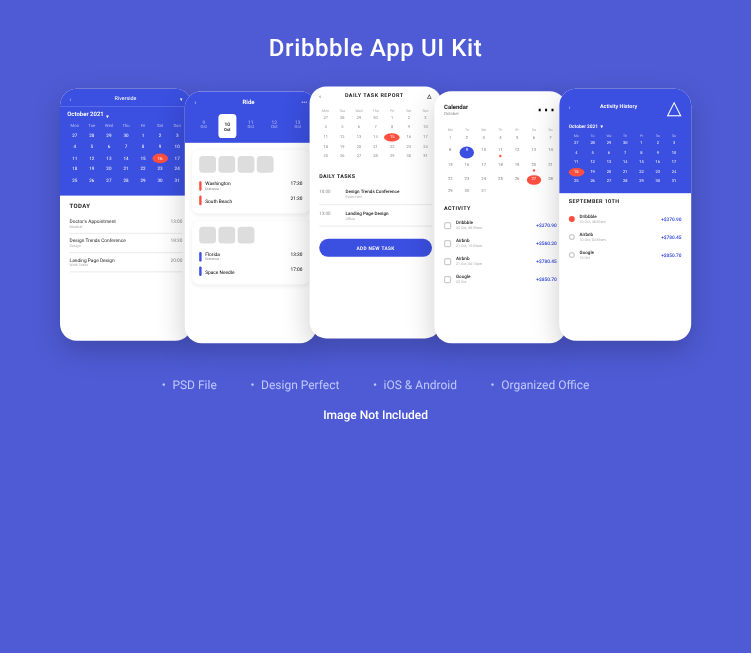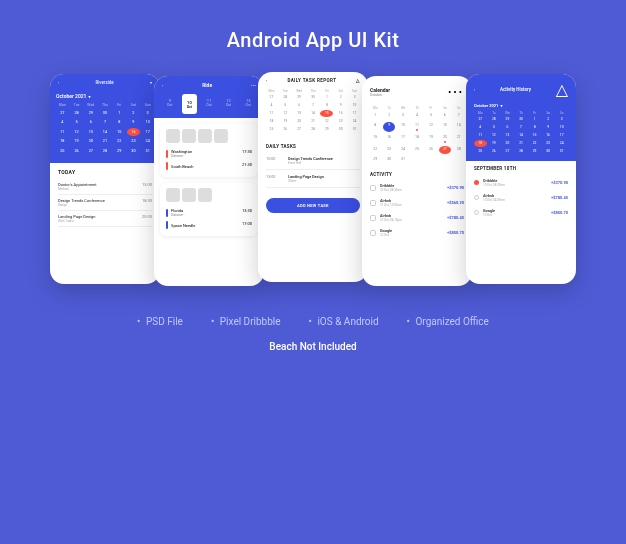--- a/index.html
+++ b/index.html
@@ -89,21 +89,21 @@
 
 .features{display:flex;gap:28px;color:#bfc8ff;font-size:10px;margin-bottom:14px;}
 .features span::before{content:'• ';color:#bfc8ff;margin-right:3px;}
 .disclaimer{color:#fff;font-size:10px;font-weight:500;}
 .chev{font-size:4px;}
 .icon-dots{letter-spacing:1px;}
 </style>
 </head>
 <body>
 
-<div class="title">Android App UI Kit</div>
+<div class="title">Dribbble App UI Kit</div>
 
 <div class="phones">
 
   <div class="phone">
     <div class="s1-hdr">
       <span class="chev">‹</span>
       <span>Riverside</span>
       <span class="chev">▾</span>
     </div>
     <div class="s1-cal">
@@ -505,17 +505,17 @@
             <div class="s4-amt">+$850.70</div>
           </div>
         </div>
     </div>
   </div>
 
 </div>
 
 <div class="features" id="features">
     <span>PSD File</span>
-    <span>Pixel Dribbble</span>
+    <span>Design Perfect</span>
     <span>iOS &amp; Android</span>
     <span>Organized Office</span>
   </div>
-<div class="disclaimer">Beach Not Included</div>
+<div class="disclaimer">Image Not Included</div>
 
 </body></html>

